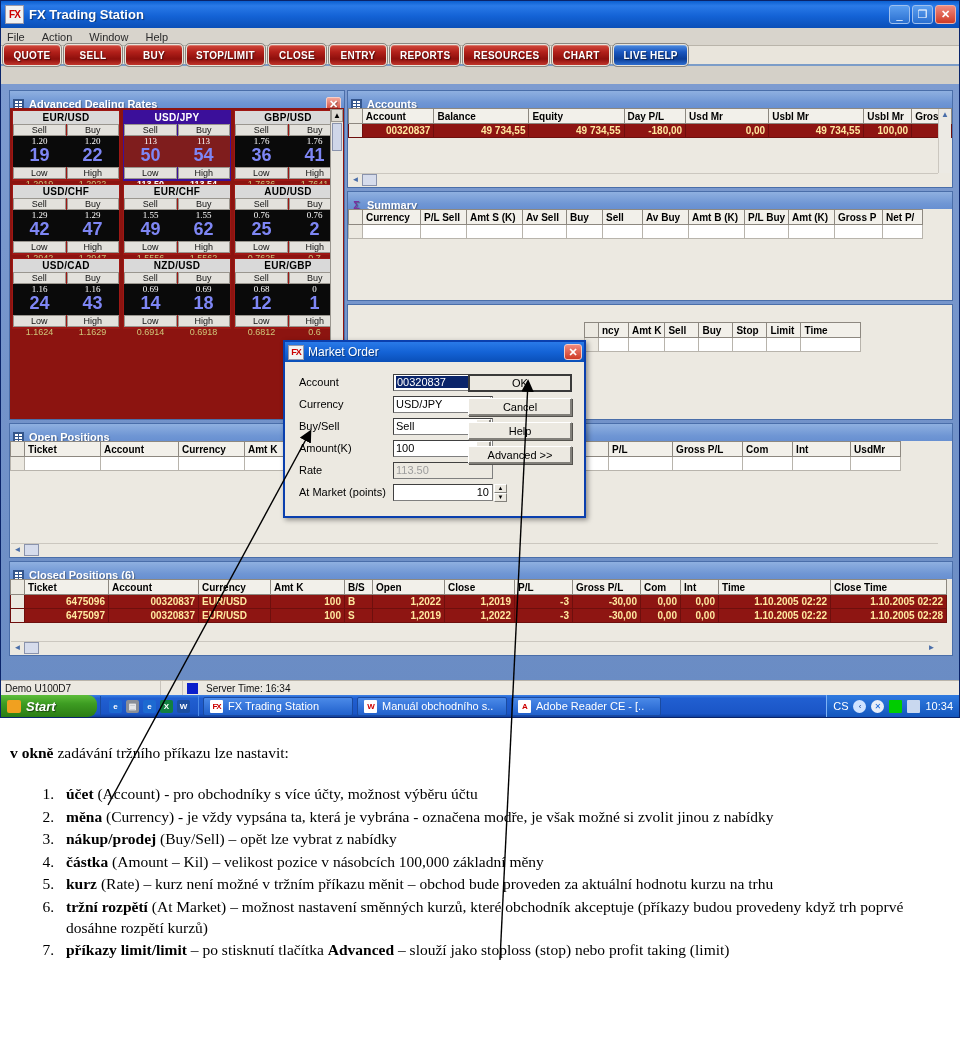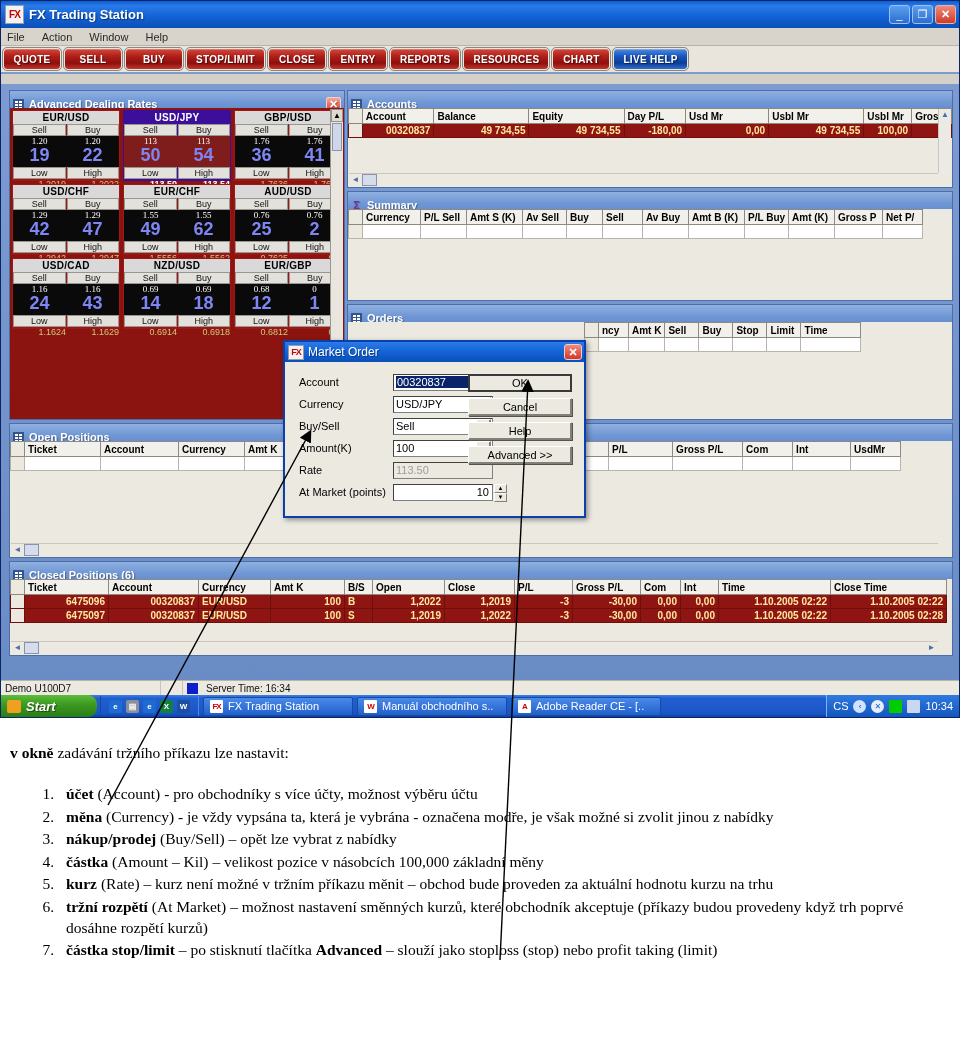--- a/index.html
+++ b/index.html
@@ -51,21 +51,21 @@
   .menubar {
     height:18px; background:#d8d4cc;
     display:flex; align-items:center; padding-left:6px;
     font-size:11px; color:#2a2a2a;
     border-bottom:1px solid #b9b4aa;
   }
   .menubar span { margin-right:17px; cursor:default;text-align:right; }
 
   
   .toolbar {
-    height:28px; background:#e9e5dc;
+    height:20px; background:#e9e5dc;
     border-bottom:2px solid #7b9cc8;
     display:flex; align-items:center; padding:2px 2px;
     gap:3px;
   }
   .tbtn {
     height:22px; min-width:58px; padding:0 9px;
     border-radius:4px;
     background:linear-gradient(180deg,#d14a3c 0%,#b2201a 35%,#8e0f0c 70%,#c2362c 100%);
     border:1px solid #e8e4da; outline:1px solid #8a8680;
     color:#fff; font-size:10px; font-weight:bold; letter-spacing:.3px;
@@ -136,21 +136,21 @@
     font-size:9px; text-align:center; line-height:10px; color:#111;
   }
   .rate-nums {
     background:#0a0a0a; display:flex; height:31px;
   }
   .rate-cell.sel .rate-nums { background:#7f1d1d; }
   .rate-col { flex:1; text-align:center; padding-top:1px; }
   .rate-big-lbl { color:#fff; font-size:9px; line-height:9px;font-family:Liberation Serif, serif; }
   .rate-big { color:#7e86f4; font-size:18px; font-weight:bold; line-height:19px; }
   .rate-lowhigh { display:flex; height:11px; font-size:9px; color:#cfc77a; }
-  .rate-lowhigh div { flex:1; text-align:right; line-height:11px; }
+  .rate-lowhigh div { flex:1; text-align:center; line-height:11px; }
   .rate-cell.sel .rate-lowhigh { color:#fff; font-weight:bold; }
   .rates-scroll {
     position:absolute; right:1px; top:18px; width:13px; bottom:1px;
     background:#e9e6df; border-left:1px solid #9a968f;
   }
   .rsc-btn { height:13px; background:#dedad2; border:1px solid #9a968f;
     font-size:8px; text-align:center; line-height:11px; }
   .rsc-thumb { height:28px; margin:1px; background:#cfd6e8; border:1px solid #8a93ac; }
 
   
@@ -677,24 +677,20 @@
                 <td class="" style="width:46px"></td>
                 <td class="" style="width:48px"></td>
                 <td class="" style="width:40px"></td>
               </tr>
             </tbody>
           </table>
       </div>
     </div>
 
     <div class="panel" id="orders">
-      <div class="panel-title">
-        <span class="pt-ico"></span>
-        <span>Orders</span>
-      </div>
       <div class="grid-area">
         <table class="grid" id="orders-grid" style="margin-left: 236px;">
             <tbody>
               <tr>
                 <th class="rowsel"></th>
                 <th style="width:30px">ncy</th>
                 <th style="width:34px">Amt K</th>
                 <th style="width:34px">Sell</th>
                 <th style="width:34px">Buy</th>
                 <th style="width:34px">Stop</th>
@@ -958,15 +954,15 @@
   <div class="doc-lead">
     <b>v okně</b><span> zadávání tržního příkazu lze nastavit:</span>
   </div>
   <ol class="doc-list" id="doc-list">
       <li><b>účet</b><span> (Account) - pro obchodníky s více účty, možnost výběru účtu</span></li>
       <li><b>měna</b><span> (Currency) - je vždy vypsána ta, která je vybrána - označena modře, je však možné si zvolit jinou z nabídky</span></li>
       <li><b>nákup/prodej</b><span> (Buy/Sell) – opět lze vybrat z nabídky</span></li>
       <li><b>částka</b><span> (Amount – Kil) – velikost pozice v násobcích 100,000 základní měny</span></li>
       <li><b>kurz</b><span> (Rate) – kurz není možné v tržním příkazu měnit – obchod bude proveden za aktuální hodnotu kurzu na trhu</span></li>
       <li><b>tržní rozpětí</b><span> (At Market) – možnost nastavení směnných kurzů, které obchodník akceptuje (příkazy budou provedeny když trh poprvé dosáhne rozpětí kurzů)</span></li>
-      <li><b>částka stop/limit</b><span> – po stisknutí tlačítka <b>Advanced</b> – slouží jako stoploss (stop) nebo profit taking (limit)</span></li>
+      <li><b>příkazy limit/limit</b><span> – po stisknutí tlačítka <b>Advanced</b> – slouží jako stoploss (stop) nebo profit taking (limit)</span></li>
     </ol>
 </div>
 
 </body></html>

